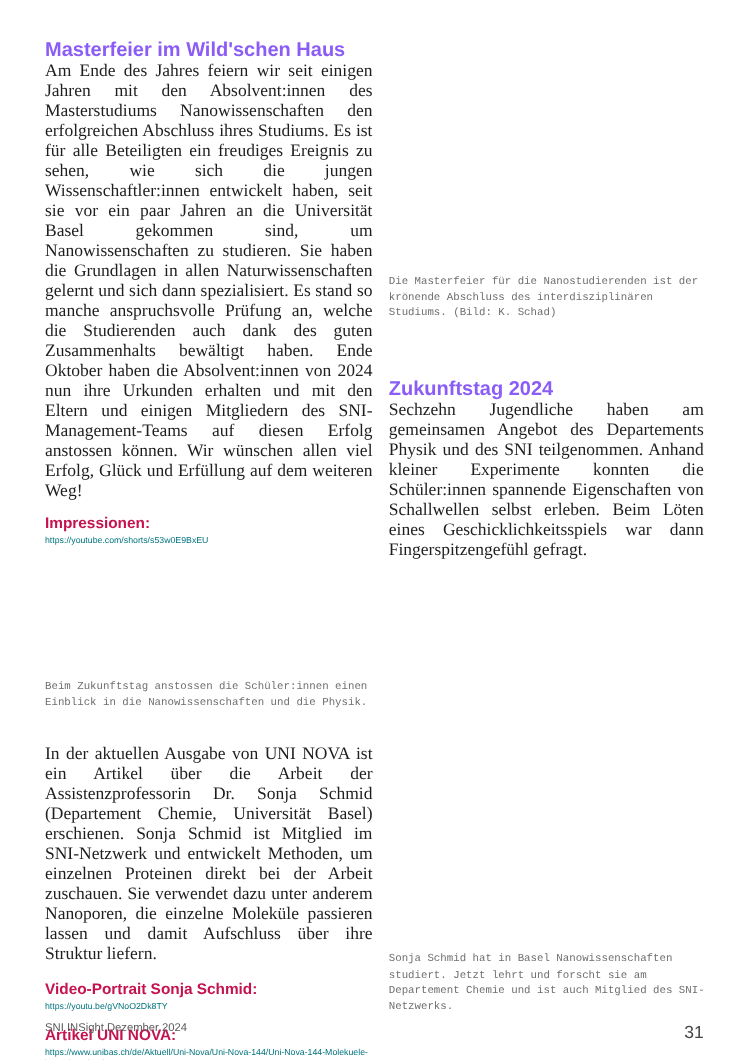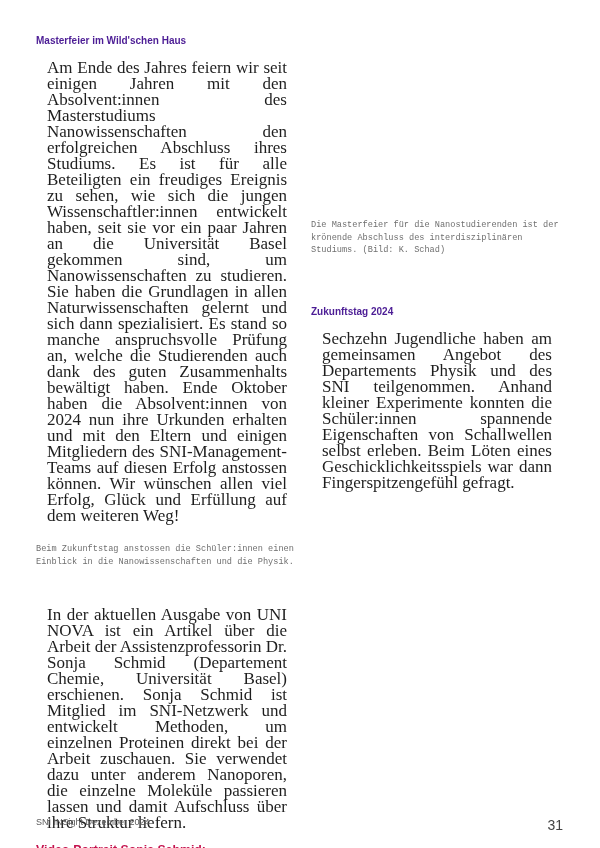--- a/index.html
+++ b/index.html
@@ -13,33 +13,33 @@
     height: 848px;
     background: #ffffff;
     font-family: "Liberation Sans", sans-serif;
     overflow: hidden;
   }
   .abs { position: absolute; }
 
   .section-title {
     font-family: "Liberation Sans", sans-serif;
     font-weight: bold;
-    font-size: 10px;
+    font-size: 16px;
     line-height: 16px;
-    color: #4c1d95;
+    color: #8b5cf6;
     margin: 0 0 1px 0;
   }
   .body-text {
     font-family: "Liberation Serif", serif;
-    font-size: 17px;
+    font-size: 14px;
     line-height: 16px;
     color: #1e1e1e;
     text-align: justify;
     hyphens: auto;
-    margin: 11px;
+    margin: 0;
   }
   .link-label {
     font-family: "Liberation Sans", sans-serif;
     font-weight: bold;
     font-size: 12.3px;
     line-height: 13px;
     color: #c4134e;
     margin: 0;
   }
   .link-url {
@@ -71,20 +71,24 @@
   }
 </style>
 </head>
 <body>
 
 <div class="page">
 
   <div class="abs" style="left:36px; top:33px; width:262px;">
     <h1 class="section-title">Masterfeier im Wild'schen Haus</h1>
     <p class="body-text">Am Ende des Jahres feiern wir seit einigen Jahren mit den Absolvent:innen des Masterstudiums Nanowissenschaften den erfolgreichen Abschluss ihres Studiums. Es ist für alle Beteiligten ein freudiges Ereignis zu sehen, wie sich die jungen Wissenschaftler:innen entwickelt haben, seit sie vor ein paar Jahren an die Universität Basel gekommen sind, um Nanowissenschaften zu studieren. Sie haben die Grundlagen in allen Naturwissenschaften gelernt und sich dann spezialisiert. Es stand so manche anspruchsvolle Prüfung an, welche die Studierenden auch dank des guten Zusammenhalts bewältigt haben. Ende Oktober haben die Absolvent:innen von 2024 nun ihre Urkunden erhalten und mit den Eltern und einigen Mitgliedern des SNI-Management-Teams auf diesen Erfolg anstossen können. Wir wünschen allen viel Erfolg, Glück und Erfüllung auf dem weiteren Weg!</p>
+    <div style="margin-top:10px;">
+      <p class="link-label">Impressionen:</p>
+      <a class="link-url" href="#">https://youtube.com/shorts/s53w0E9BxEU</a>
+    </div>
   </div>
 
   <div class="abs caption" style="left:311px; top:219px; width:256px;">Die Masterfeier für die Nanostudierenden ist der krönende Abschluss des interdisziplinären Studiums. (Bild: K. Schad)</div>
 
   <div class="abs" style="left:311px; top:304px; width:252px;">
     <h1 class="section-title">Zukunftstag 2024</h1>
     <p class="body-text">Sechzehn Jugendliche haben am gemeinsamen Angebot des Departements Physik und des SNI teilgenommen. Anhand kleiner Experimente konnten die Schüler:innen spannende Eigenschaften von Schallwellen selbst erleben. Beim Löten eines Geschicklichkeitsspiels war dann Fingerspitzengefühl gefragt.</p>
   </div>
 
   <div class="abs caption" style="left:36px; top:543px; width:262px;">Beim Zukunftstag anstossen die Schüler:innen einen Einblick in die Nanowissenschaften und die Physik.</div>
@@ -94,17 +98,18 @@
     <div style="margin-top:13px;">
       <p class="link-label">Video-Portrait Sonja Schmid:</p>
       <a class="link-url" href="#">https://youtu.be/gVNoO2Dk8TY</a>
     </div>
     <div style="margin-top:12px;">
       <p class="link-label">Artikel UNI NOVA:</p>
       <a class="link-url" href="#">https://www.unibas.ch/de/Aktuell/Uni-Nova/Uni-Nova-144/Uni-Nova-144-Molekuele-im-Galopp.html</a>
     </div>
   </div>
 
+  <div class="abs caption" style="left:311px; top:761px; width:256px;">Sonja Schmid hat in Basel Nanowissenschaften studiert. Jetzt lehrt und forscht sie am Departement Chemie und ist auch Mitglied des SNI-Netzwerks.</div>
 
   <div class="abs footer-text" style="left:36px; top:817px;">SNI INSight Dezember 2024</div>
   <div class="abs page-number" style="right:37px; top:817px;">31</div>
 
 </div>
 
 </body></html>

